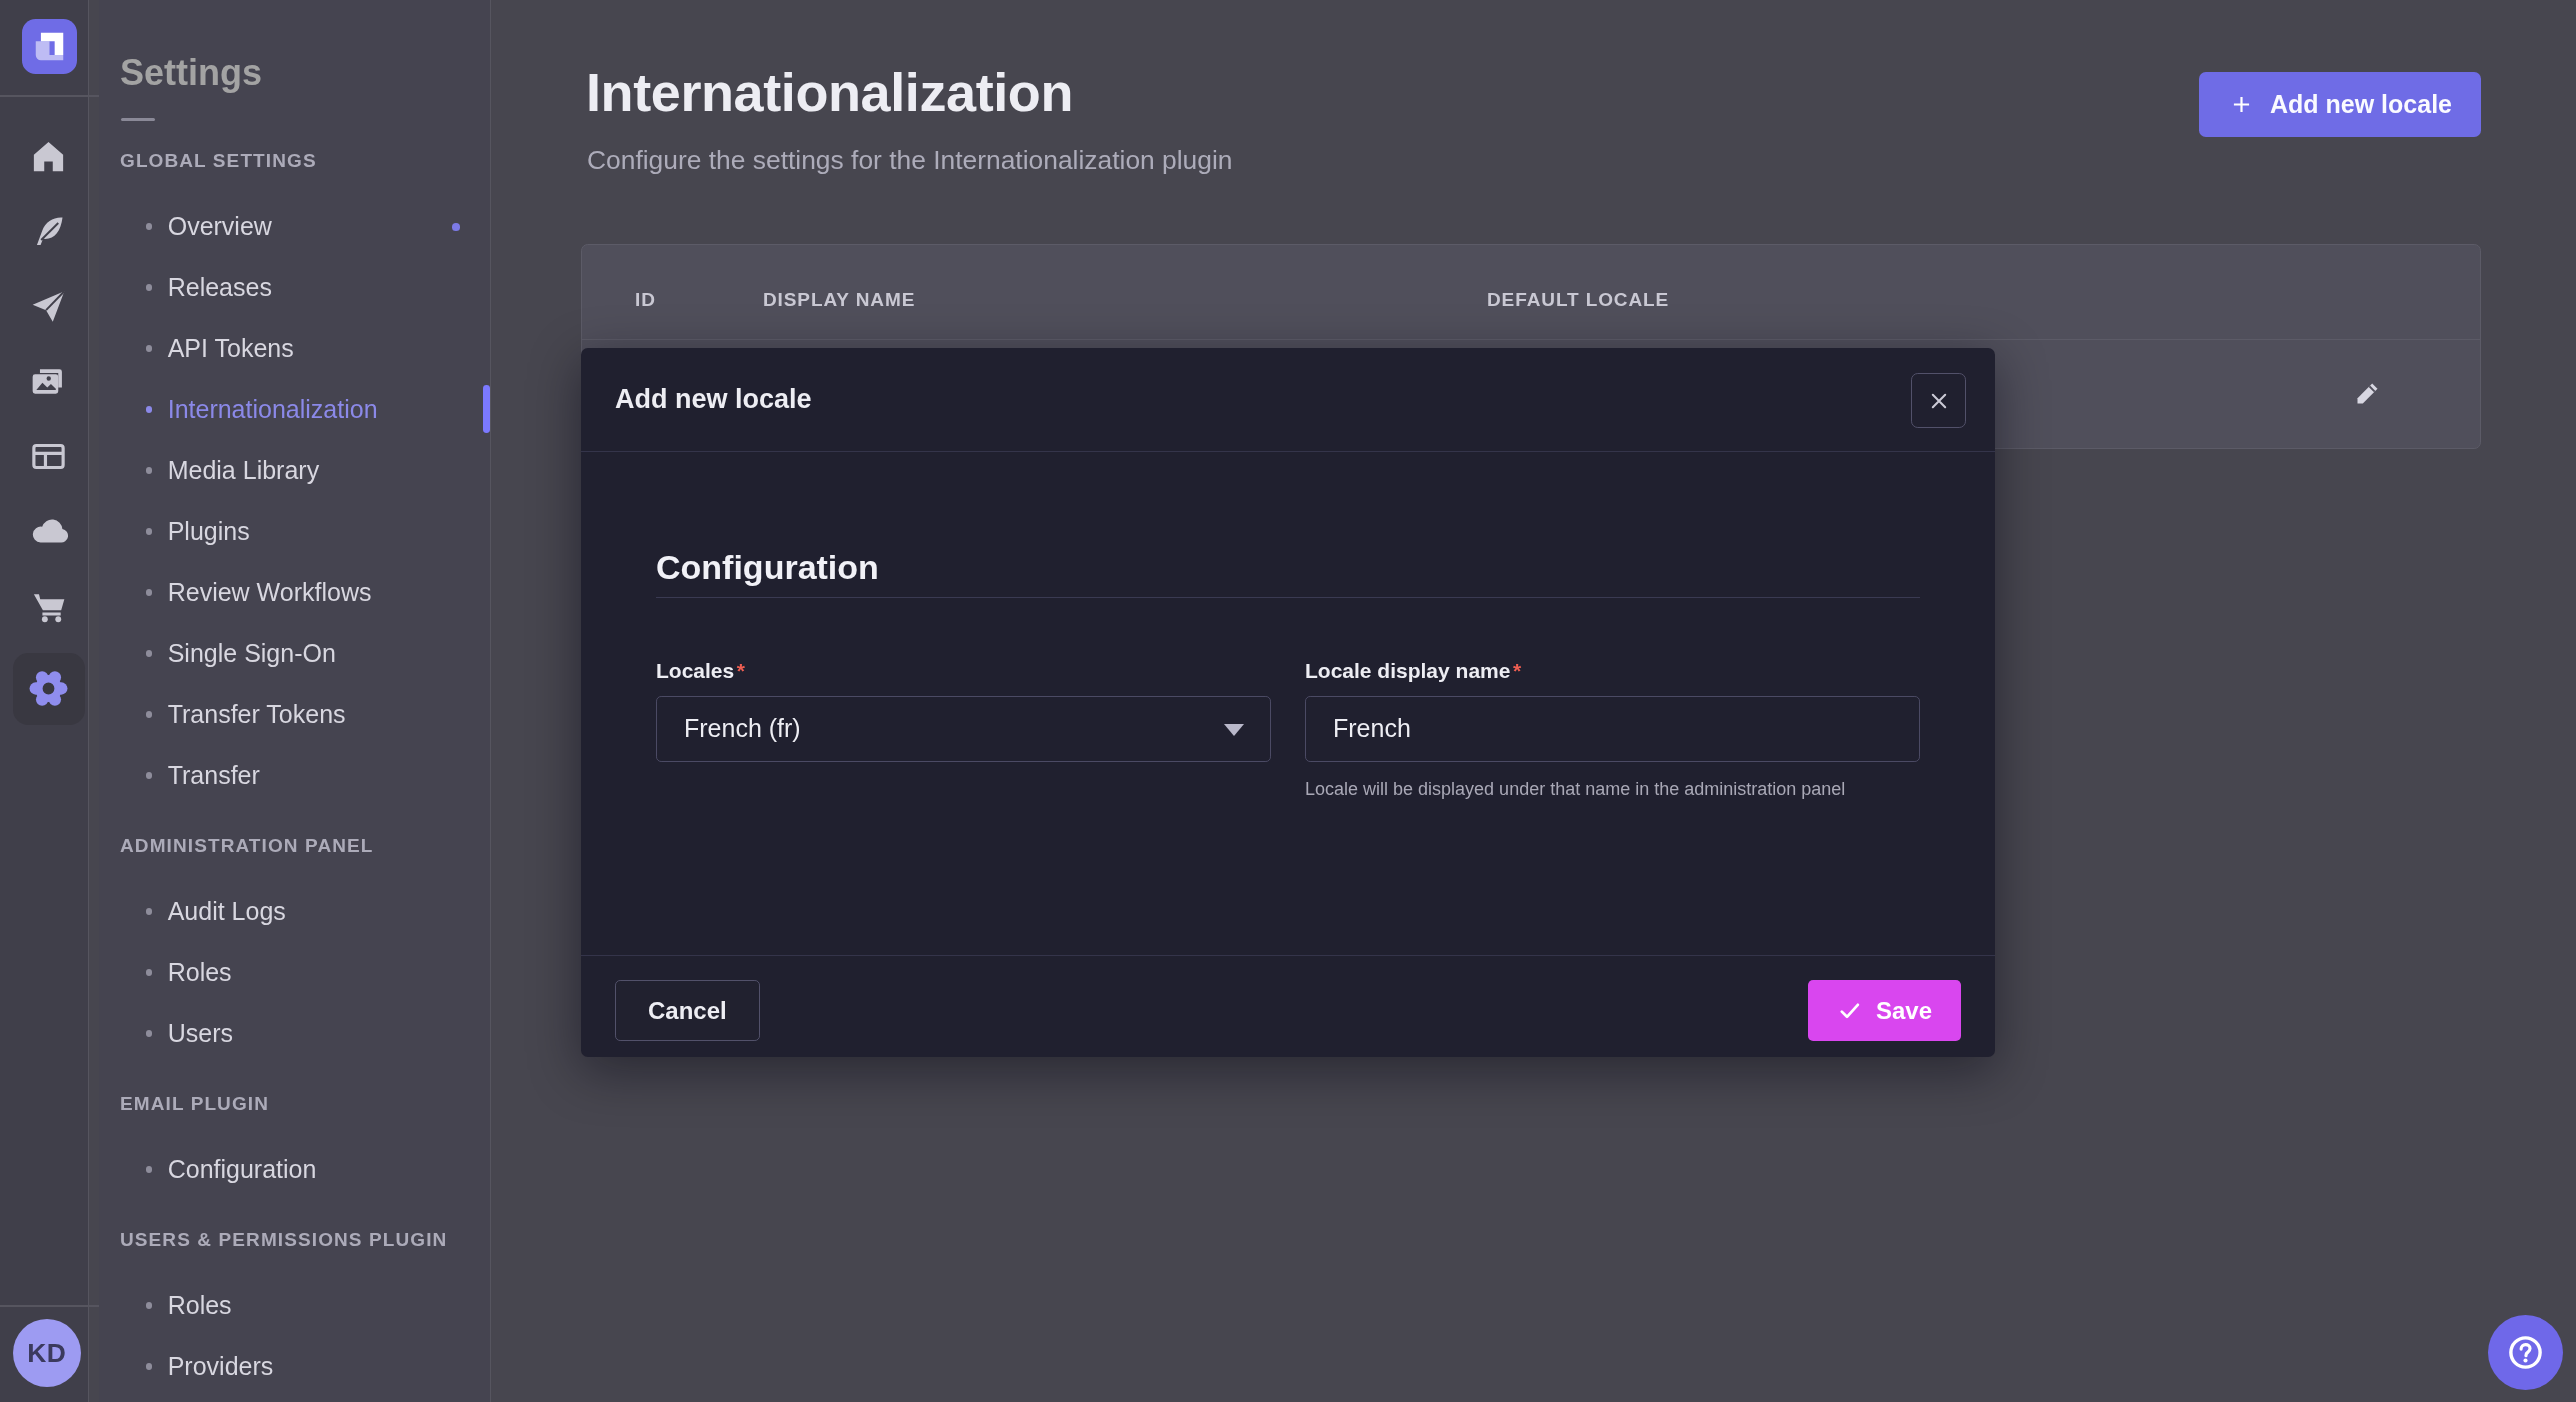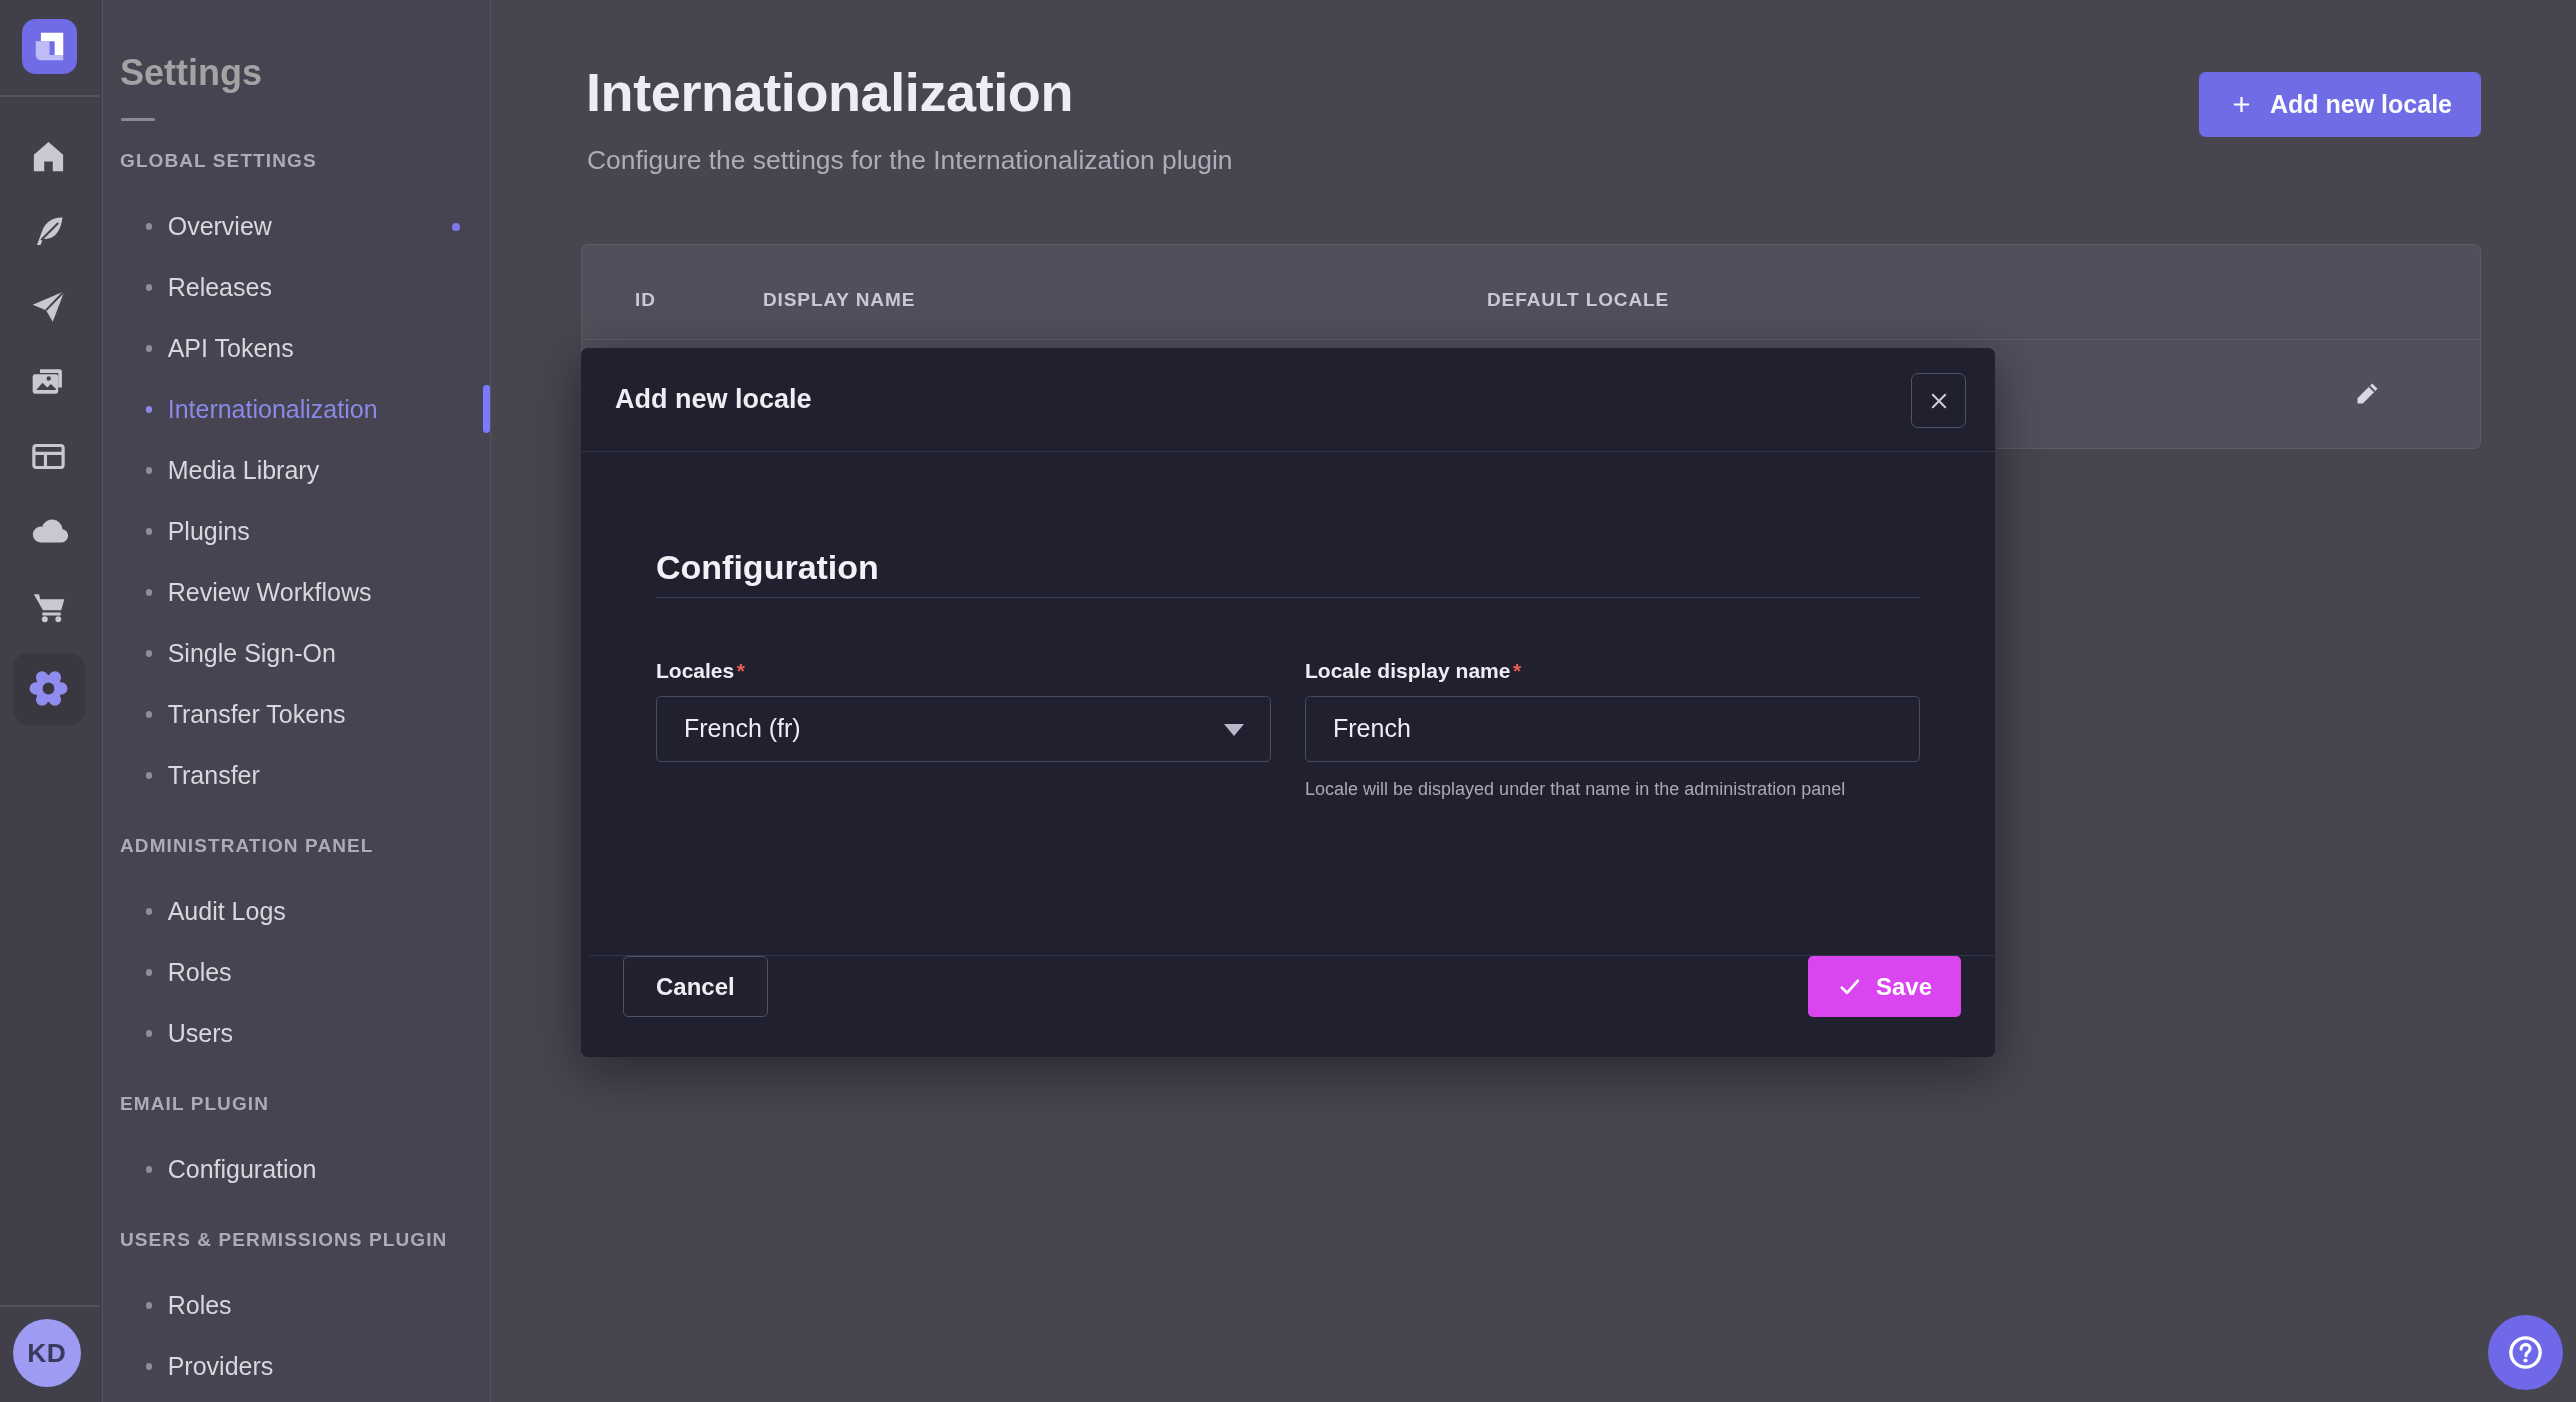--- a/index.html
+++ b/index.html
@@ -8,21 +8,21 @@
     font-family:"Liberation Sans", sans-serif;
     background:#47464F;
     position:relative;
     overflow:hidden;
     color:#EDEDF3;
   }
   svg { display:block; }
 
   
   .rail {
-    position:absolute; left:0; top:0; width:103px; height:1402px;
+    position:absolute; left:0; top:0; width:89px; height:1402px;
     background:#403F4A; border-right:1.7px solid #56555F; z-index:3;
   }
   .logo-box {
     position:absolute; left:22px; top:19px; width:55px; height:55px;
     border-radius:13.6px; background:#6F6CE6; display:flex; align-items:center; justify-content:center;
     cursor:pointer;
   }
   .rail-divider-top { position:absolute; left:0; top:95px; width:99px; height:1.7px; background:#56555F; }
   .rail-icons { position:absolute; left:0; top:119px; width:97px; }
   .rail-icon {
@@ -151,23 +151,23 @@
   }
   .input-box { cursor:text; }
   .caret {
     position:absolute; right:25.6px; top:27px; width:0; height:0;
     border-left:10.2px solid transparent; border-right:10.2px solid transparent;
     border-top:12.8px solid #B9B8CA;
   }
   .helper { margin-top:13.6px; font-size:18px; line-height:28px; color:#A9A8B6; max-width:630px; }
 
   .modal-footer {
-    position:absolute; left:8px; right:0; bottom:0; height:102px;
-    border-top:1.7px solid #34344A; display:flex; align-items:flex-start;
-    justify-content:space-between; padding:0 34px;
+    position:absolute; left:0; right:0; bottom:0; height:102px;
+    border-top:1.7px solid #34344A; display:flex; align-items:flex-end;
+    justify-content:space-between; padding:16px 34px;
   }
   .btn-cancel {
     height:61px; padding:0 32px; background:#21212F; border:1.7px solid #52516A;
     border-radius:5.1px; color:#EDEDF3; font-size:24px; font-weight:bold;
     font-family:inherit; cursor:pointer;
   }
   .btn-save {
     height:61px; padding:0 29px; background:#d946ef; border:none; border-radius:5.1px;
     color:#FFFFFF; font-size:24px; font-weight:bold; font-family:inherit; cursor:pointer;
     display:flex; align-items:center; gap:13.6px;

